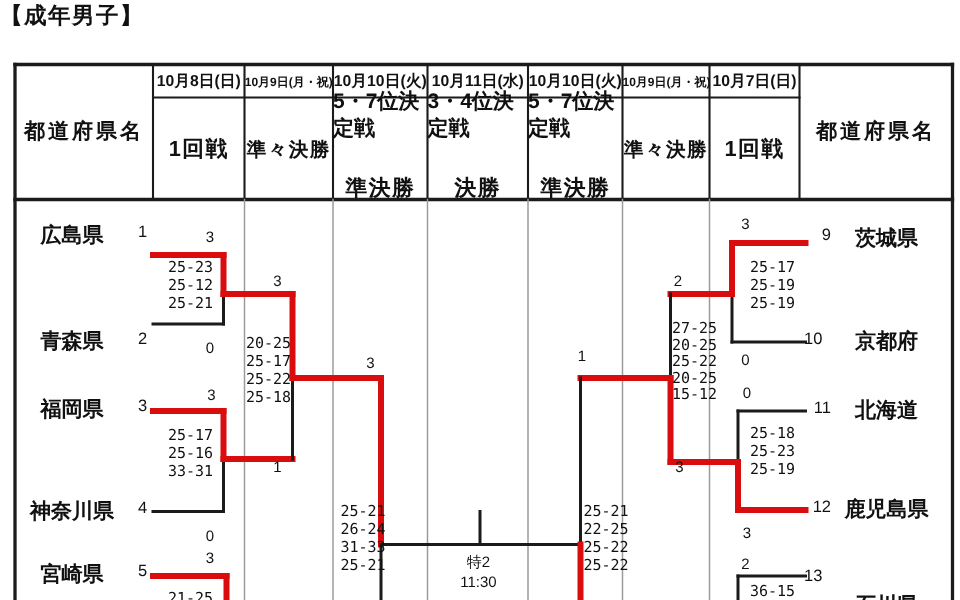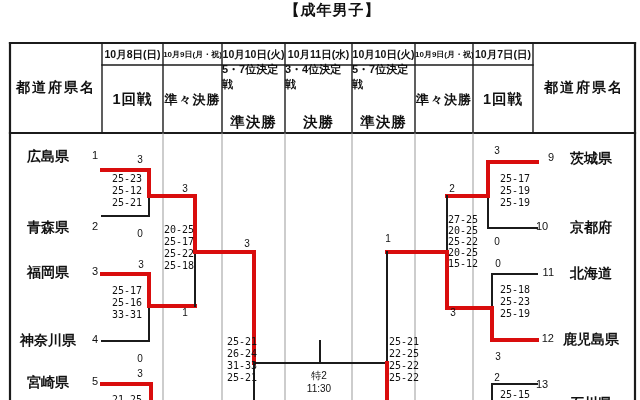--- a/index.html
+++ b/index.html
@@ -1,30 +1,30 @@
 <!DOCTYPE html>
 <html><head>
 <meta charset="utf-8">
 <style>
   html,body{margin:0;padding:0;background:#ffffff;}
   .page{position:relative;width:640px;height:400px;overflow:hidden;background:#fff;
         font-family:"Liberation Sans","DejaVu Sans",sans-serif;color:#111;}
-  .title{position:absolute;left:0;top:1px;width:601px;text-align:center;
-         font-size:15px;font-weight:bold;letter-spacing:1px;padding-left:32px;}
+  .title{position:absolute;left:0;top:1px;width:601px;
+         font-size:15px;font-weight:bold;letter-spacing:1px;}
   .venue{position:absolute;left:14px;top:24px;font-size:13.5px;font-weight:bold;letter-spacing:.5px;}
   svg.overlay{position:absolute;left:0;top:0;width:640px;height:400px;}
   .pref{position:absolute;top:43px;height:90px;display:flex;align-items:center;justify-content:center;
         font-size:14px;font-weight:bold;letter-spacing:2px;}
   .hdate{position:absolute;top:44px;height:21px;line-height:21px;text-align:center;
          font-weight:bold;font-size:10.5px;white-space:nowrap;overflow:hidden;}
   .hdate.small{font-size:8px;}
   .hround{position:absolute;top:66px;height:67px;display:flex;flex-direction:column;
           align-items:center;justify-content:center;font-weight:bold;}
   .hround .main{font-size:14.5px;letter-spacing:1px;}
-  .hround .sub{font-size:11px;margin-bottom:21px;margin-top:-6px;}
+  .hround .sub{font-size:14px;margin-bottom:21px;margin-top:-6px;}
   .team{position:absolute;font-size:14px;font-weight:bold;white-space:nowrap;text-align:center;}
   .seed{position:absolute;font-size:11px;text-align:center;}
   .scores{position:absolute;font-family:"DejaVu Sans Mono","Liberation Mono",monospace;
           font-size:10px;line-height:12px;white-space:pre;}
   .slabel{position:absolute;font-size:10px;transform:translate(-50%,-50%);}
   .finalbox{position:absolute;left:288px;top:369px;width:62px;text-align:center;
             font-size:10px;line-height:13px;}
 </style>
 </head>
 <body>
@@ -173,21 +173,21 @@
 25-19</div>
       <div class="scores" style="left: 448px; top: 214px; line-height: 11px;">27-25
 20-25
 25-22
 20-25
 15-12</div>
       <div class="scores" style="left: 389px; top: 336px; line-height: 12px;">25-21
 22-25
 25-22
 25-22</div>
-      <div class="scores" style="left: 500px; top: 389px; line-height: 12px;">25-15</div>
+      <div class="scores" style="left: 500px; top: 389px; line-height: 12px;">36-15</div>
     </div>
   <div id="labels-layer">
       <div class="slabel" style="left: 140px; top: 159px;">3</div>
       <div class="slabel" style="left: 140px; top: 233px;">0</div>
       <div class="slabel" style="left: 141px; top: 264px;">3</div>
       <div class="slabel" style="left: 140px; top: 358px;">0</div>
       <div class="slabel" style="left: 140px; top: 373px;">3</div>
       <div class="slabel" style="left: 185px; top: 188px;">3</div>
       <div class="slabel" style="left: 185px; top: 312px;">1</div>
       <div class="slabel" style="left: 247px; top: 243px;">3</div>

